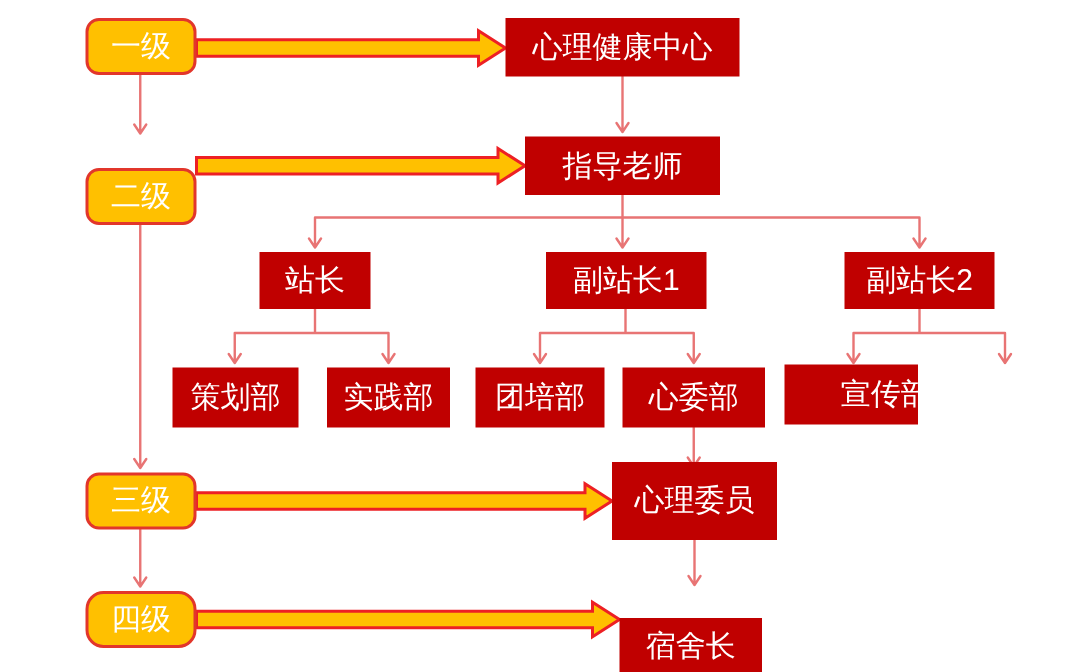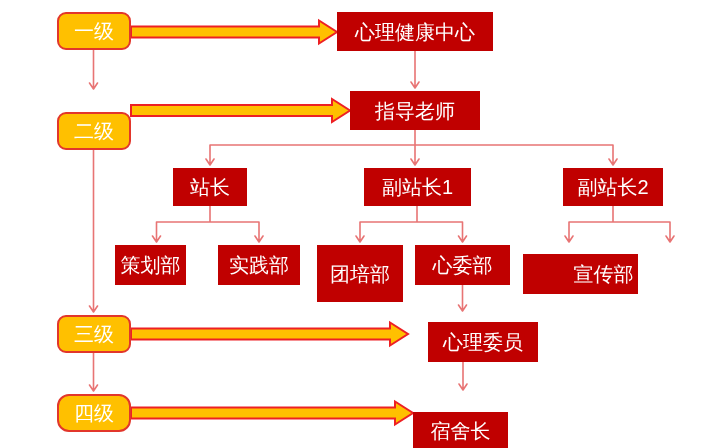--- a/index.html
+++ b/index.html
@@ -51,27 +51,27 @@
   
   #n-level1        { left: 57px;  top: 12px;  width: 74px;  height: 38px; }
   #n-level2        { left: 57px;  top: 92px;  width: 74px;  height: 38px; margin-top: 20px; }
   #n-level3        { left: 57px;  top: 315px; width: 74px;  height: 38px; }
   #n-level4        { left: 57px;  top: 394px; width: 74px;  height: 38px; border-radius: 12px; }
   #n-center        { left: 337px; top: 12px;  width: 156px; height: 39px; }
   #n-teacher       { left: 350px; top: 91px;  width: 130px; height: 39px; }
   #n-chief         { left: 173px; top: 168px; width: 74px;  height: 38px; }
   #n-deputy1       { left: 364px; top: 168px; width: 107px; height: 38px; }
   #n-deputy2       { left: 563px; top: 168px; width: 100px; height: 38px; }
-  #n-planning      { left: 115px; top: 245px; width: 71px;  height: 40px; }
+  #n-planning      { left: 115px; top: 245px; width: 84px;  height: 40px; }
   #n-practice      { left: 218px; top: 245px; width: 82px;  height: 40px; }
-  #n-training      { left: 317px; top: 245px; width: 86px;  height: 57px; }
+  #n-training      { left: 317px; top: 245px; width: 86px;  height: 40px; }
   #n-psycom        { left: 415px; top: 245px; width: 95px;  height: 40px; }
-  #n-publicity     { left: 523px; top: 254px; width: 115px;  height: 40px; padding-left: 46px; }
+  #n-publicity     { left: 523px; top: 243px; width: 89px;  height: 40px; padding-left: 46px; }
   #n-office        { left: 627px; top: 245px; width: 86px;  height: 40px; }
-  #n-commissioner  { left: 408px; top: 322px; width: 110px; height: 40px; margin-left: 20px; }
+  #n-commissioner  { left: 408px; top: 308px; width: 110px; height: 52px; }
   #n-dorm          { left: 413px; top: 394px; width: 95px;  height: 38px; margin-top: 18px; }
 </style>
 </head>
 <body>
 
 <div class="canvas">
 
   <svg class="layer" width="724" height="448" viewBox="0 0 724 448">
 
     <path class="conn" d="M93.5,50 L93.5,89 M89.5,83 L93.5,89 L97.5,83"></path>

